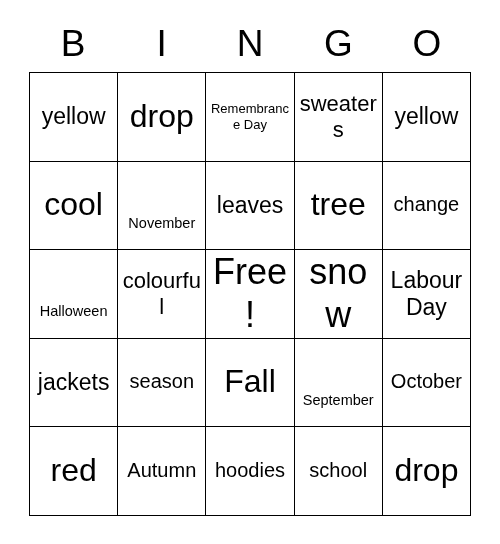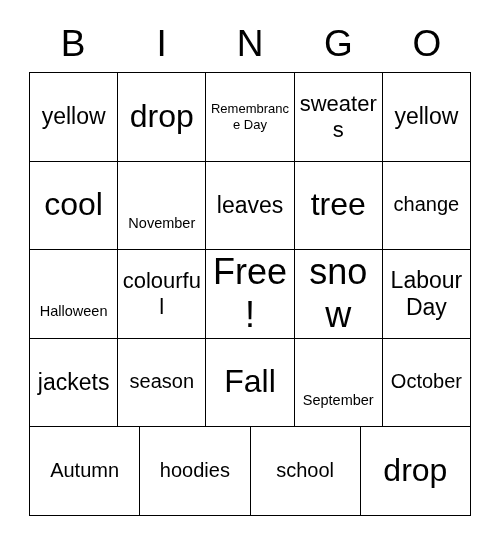--- a/index.html
+++ b/index.html
@@ -155,20 +155,23 @@
         </div>
       <div class="cell fs-xs">
           <span>September</span>
         </div>
       <div class="cell fs-m">
           <span>October</span>
         </div>
     </div>
 
     <div class="grid-row">
+      <div class="cell fs-xxl">
+          <span>red</span>
+        </div>
       <div class="cell fs-m">
           <span>Autumn</span>
         </div>
       <div class="cell fs-m">
           <span>hoodies</span>
         </div>
       <div class="cell fs-m">
           <span>school</span>
         </div>
       <div class="cell fs-xxl">

